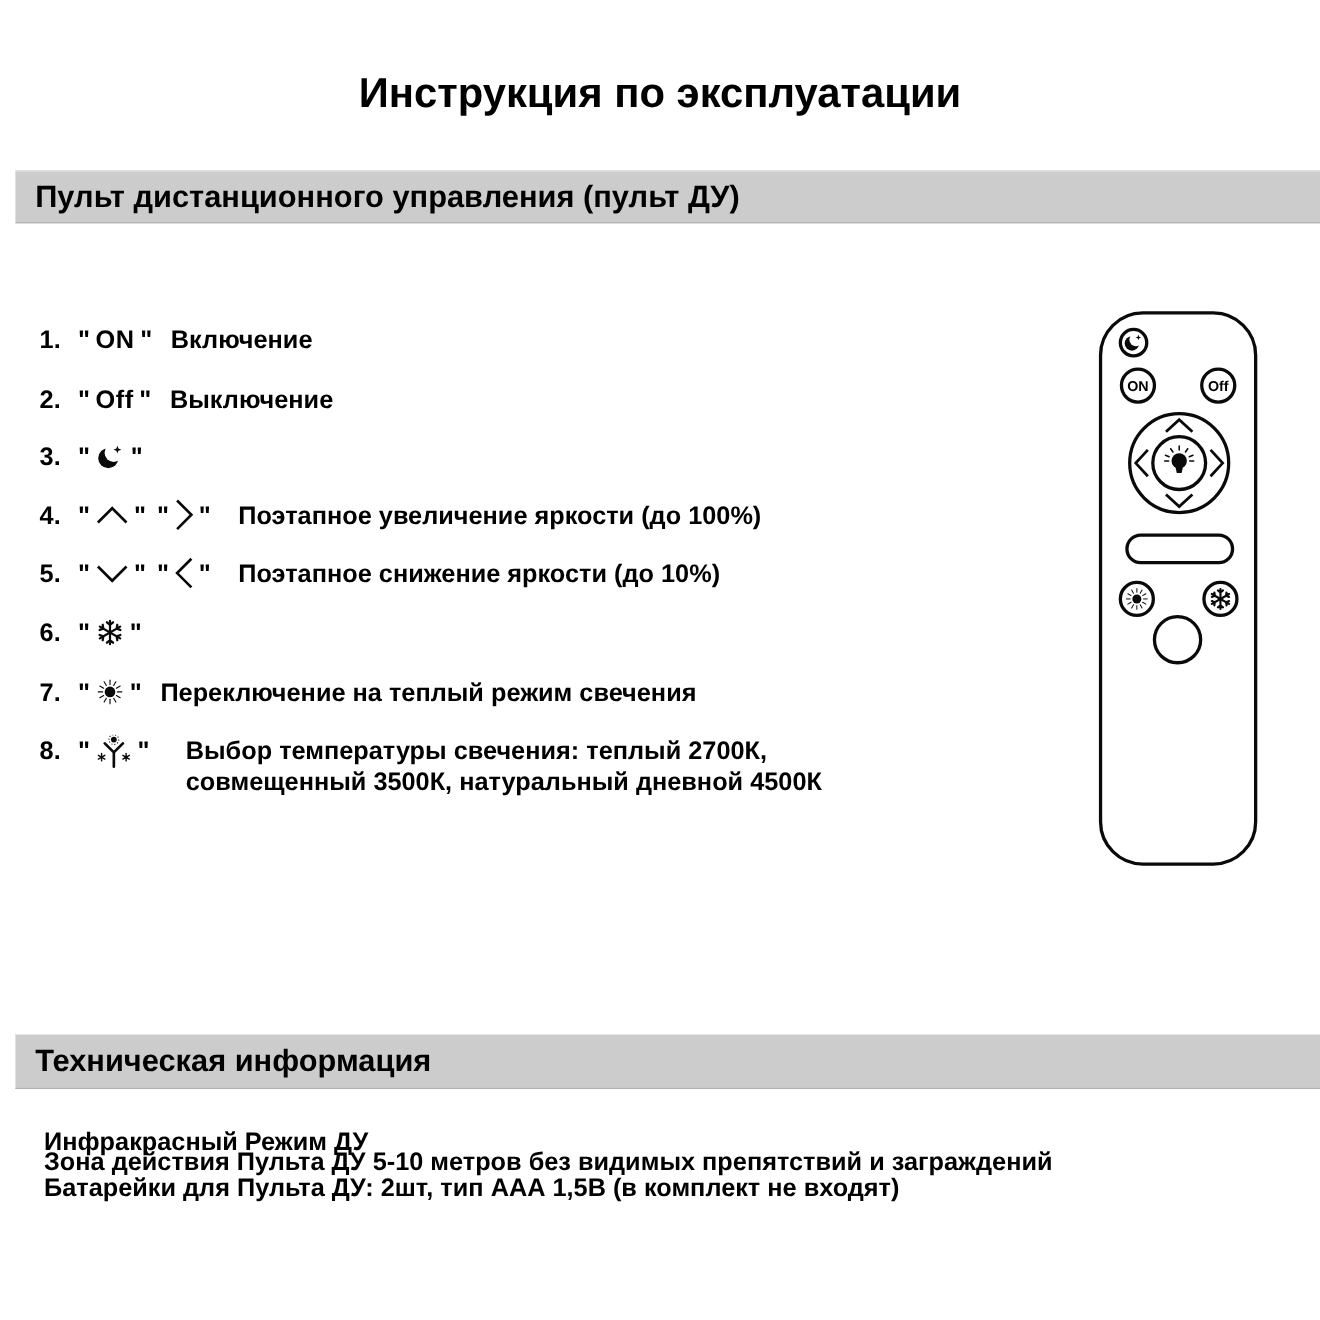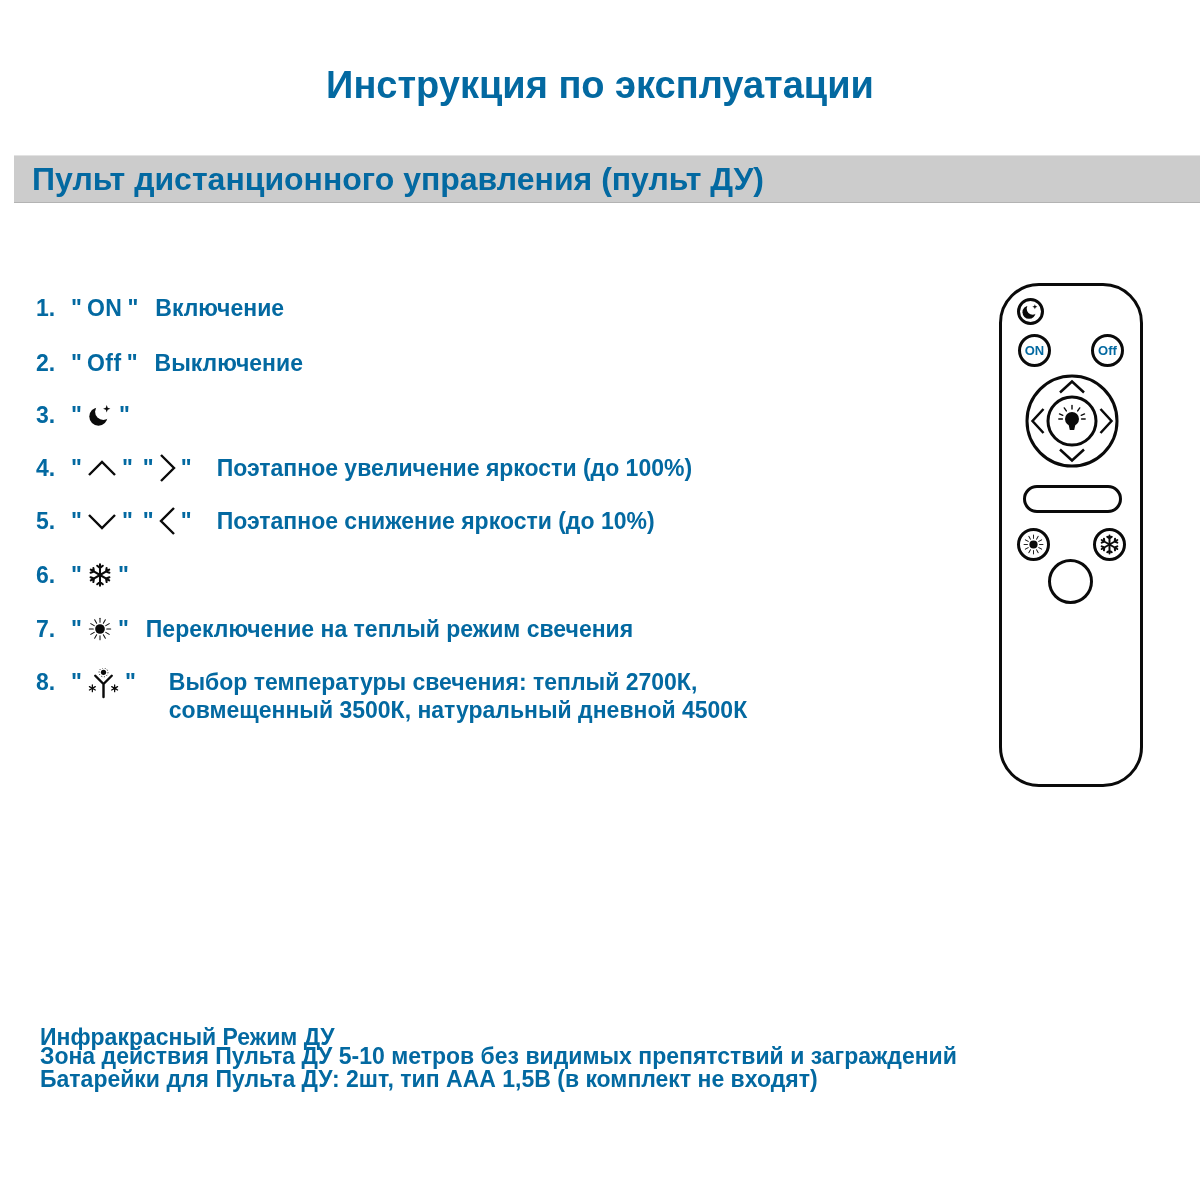--- a/index.html
+++ b/index.html
@@ -1,22 +1,22 @@
 <!DOCTYPE html>
 <html style="--bar-bg: #cccccc;"><head>
 <meta charset="utf-8">
 <style>
   html,body{margin:0;padding:0;background:#ffffff;}
   .page{position:relative;width:1200px;height:1200px;background:#fff;overflow:hidden;
-        font-family:"Liberation Sans", sans-serif;font-weight:bold;color:#0369a1;}
+        font-family:"Liberation Sans", sans-serif;font-weight:bold;color:#000000;}
   .title{position:absolute;top:64px;left:0;width:100%;text-align:center;
          font-size:38px;margin:0;letter-spacing:0px;}
   .bar{position:absolute;left:14px;right:0;height:48px;background:var(--bar-bg,#cccccc);
        display:flex;align-items:center;padding-left:18px;box-sizing:border-box;
-       font-size:32px;border-top:1px solid #e2e2e2;border-bottom:1px solid #b3b3b3;}
+       font-size:28px;border-top:1px solid #e2e2e2;border-bottom:1px solid #b3b3b3;}
   .bar1{top:155px;}
   .bar2{top:940px;height:50px;}
   .item{position:absolute;left:36px;height:32px;display:flex;align-items:center;
         font-size:23px;white-space:nowrap;}
   .num{display:inline-block;min-width:30px;}
   .q{margin:0 5px;}
   .icon{display:inline-flex;align-items:center;justify-content:center;line-height:0;}
   .btn-txt{letter-spacing:0.5px;}
   .label{margin-left:12px;}
   .label.wide{margin-left:20px;}
@@ -268,18 +268,21 @@
             <path d="M14 14 V3 M14 6.8 L11.2 4.6 M14 6.8 L16.8 4.6" transform="rotate(180 14 14)"></path>
             <path d="M14 14 V3 M14 6.8 L11.2 4.6 M14 6.8 L16.8 4.6" transform="rotate(240 14 14)"></path>
             <path d="M14 14 V3 M14 6.8 L11.2 4.6 M14 6.8 L16.8 4.6" transform="rotate(300 14 14)"></path>
           </g>
         </svg>
       </span>
     </div>
     <div class="rbtn rbtn-round"></div>
   </div>
 
+  <div class="bar bar2">
+    <span>Техническая информация</span>
+  </div>
 
   <div class="tech-line" style="top:1023px">Инфракрасный Режим ДУ</div>
   <div class="tech-line" style="top:1065px">Батарейки для Пульта ДУ: 2шт, тип ААА 1,5В (в комплект не входят)</div>
   <div class="tech-line" style="top:1042px">Зона действия Пульта ДУ 5-10 метров без видимых препятствий и заграждений</div>
 
 </div>
 
 </body></html>

